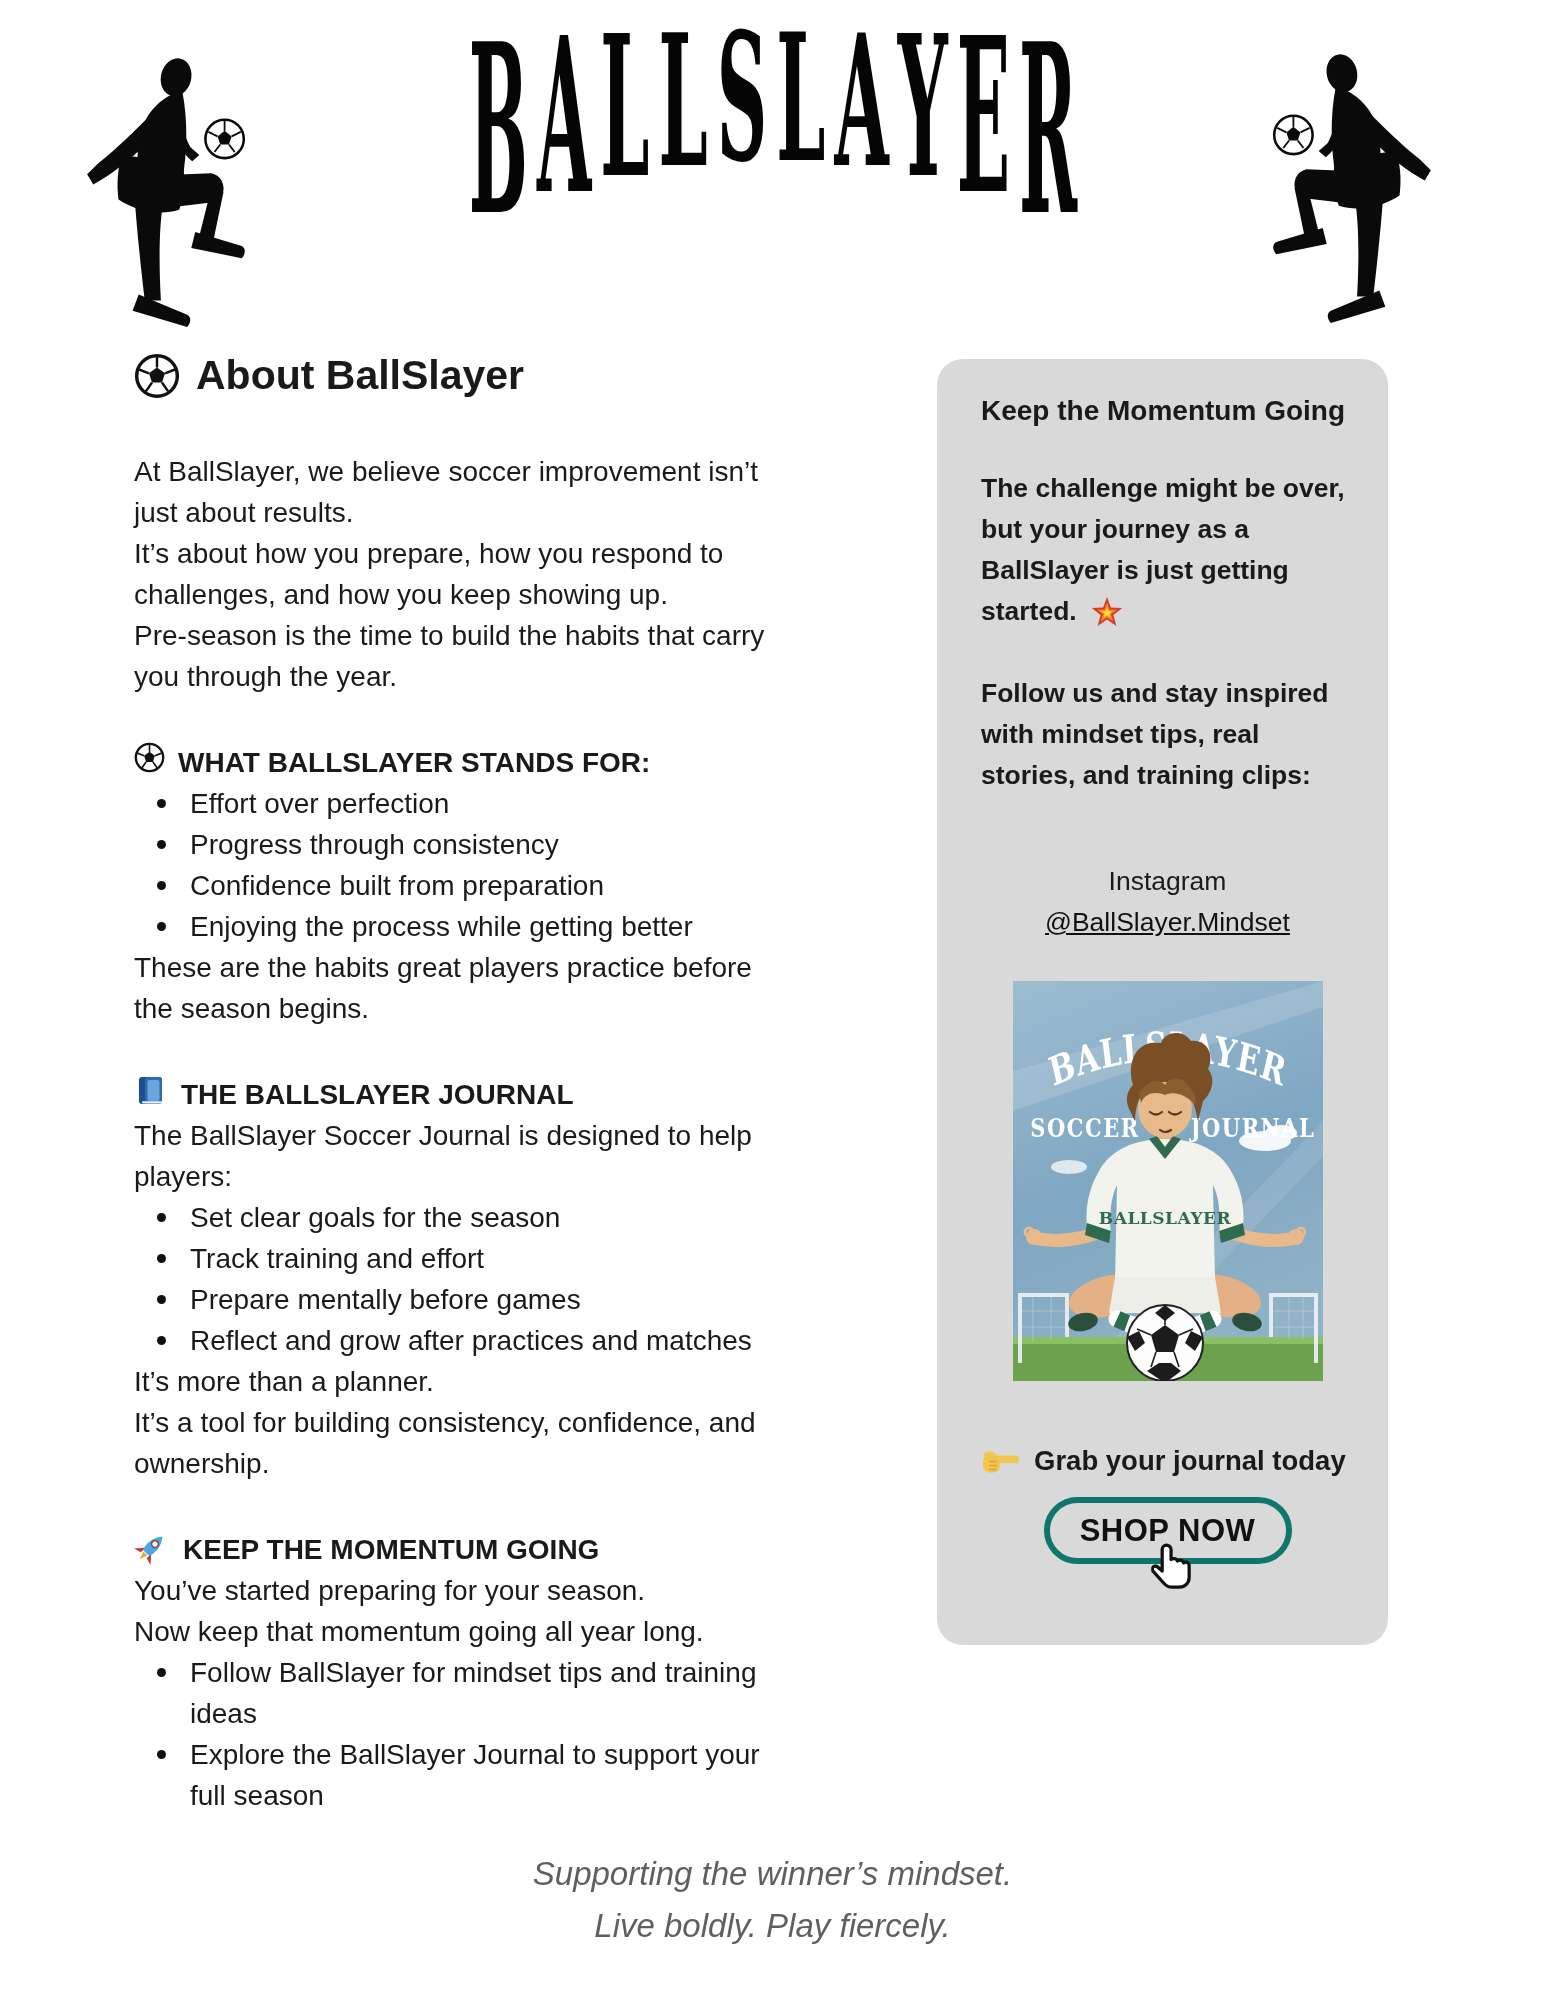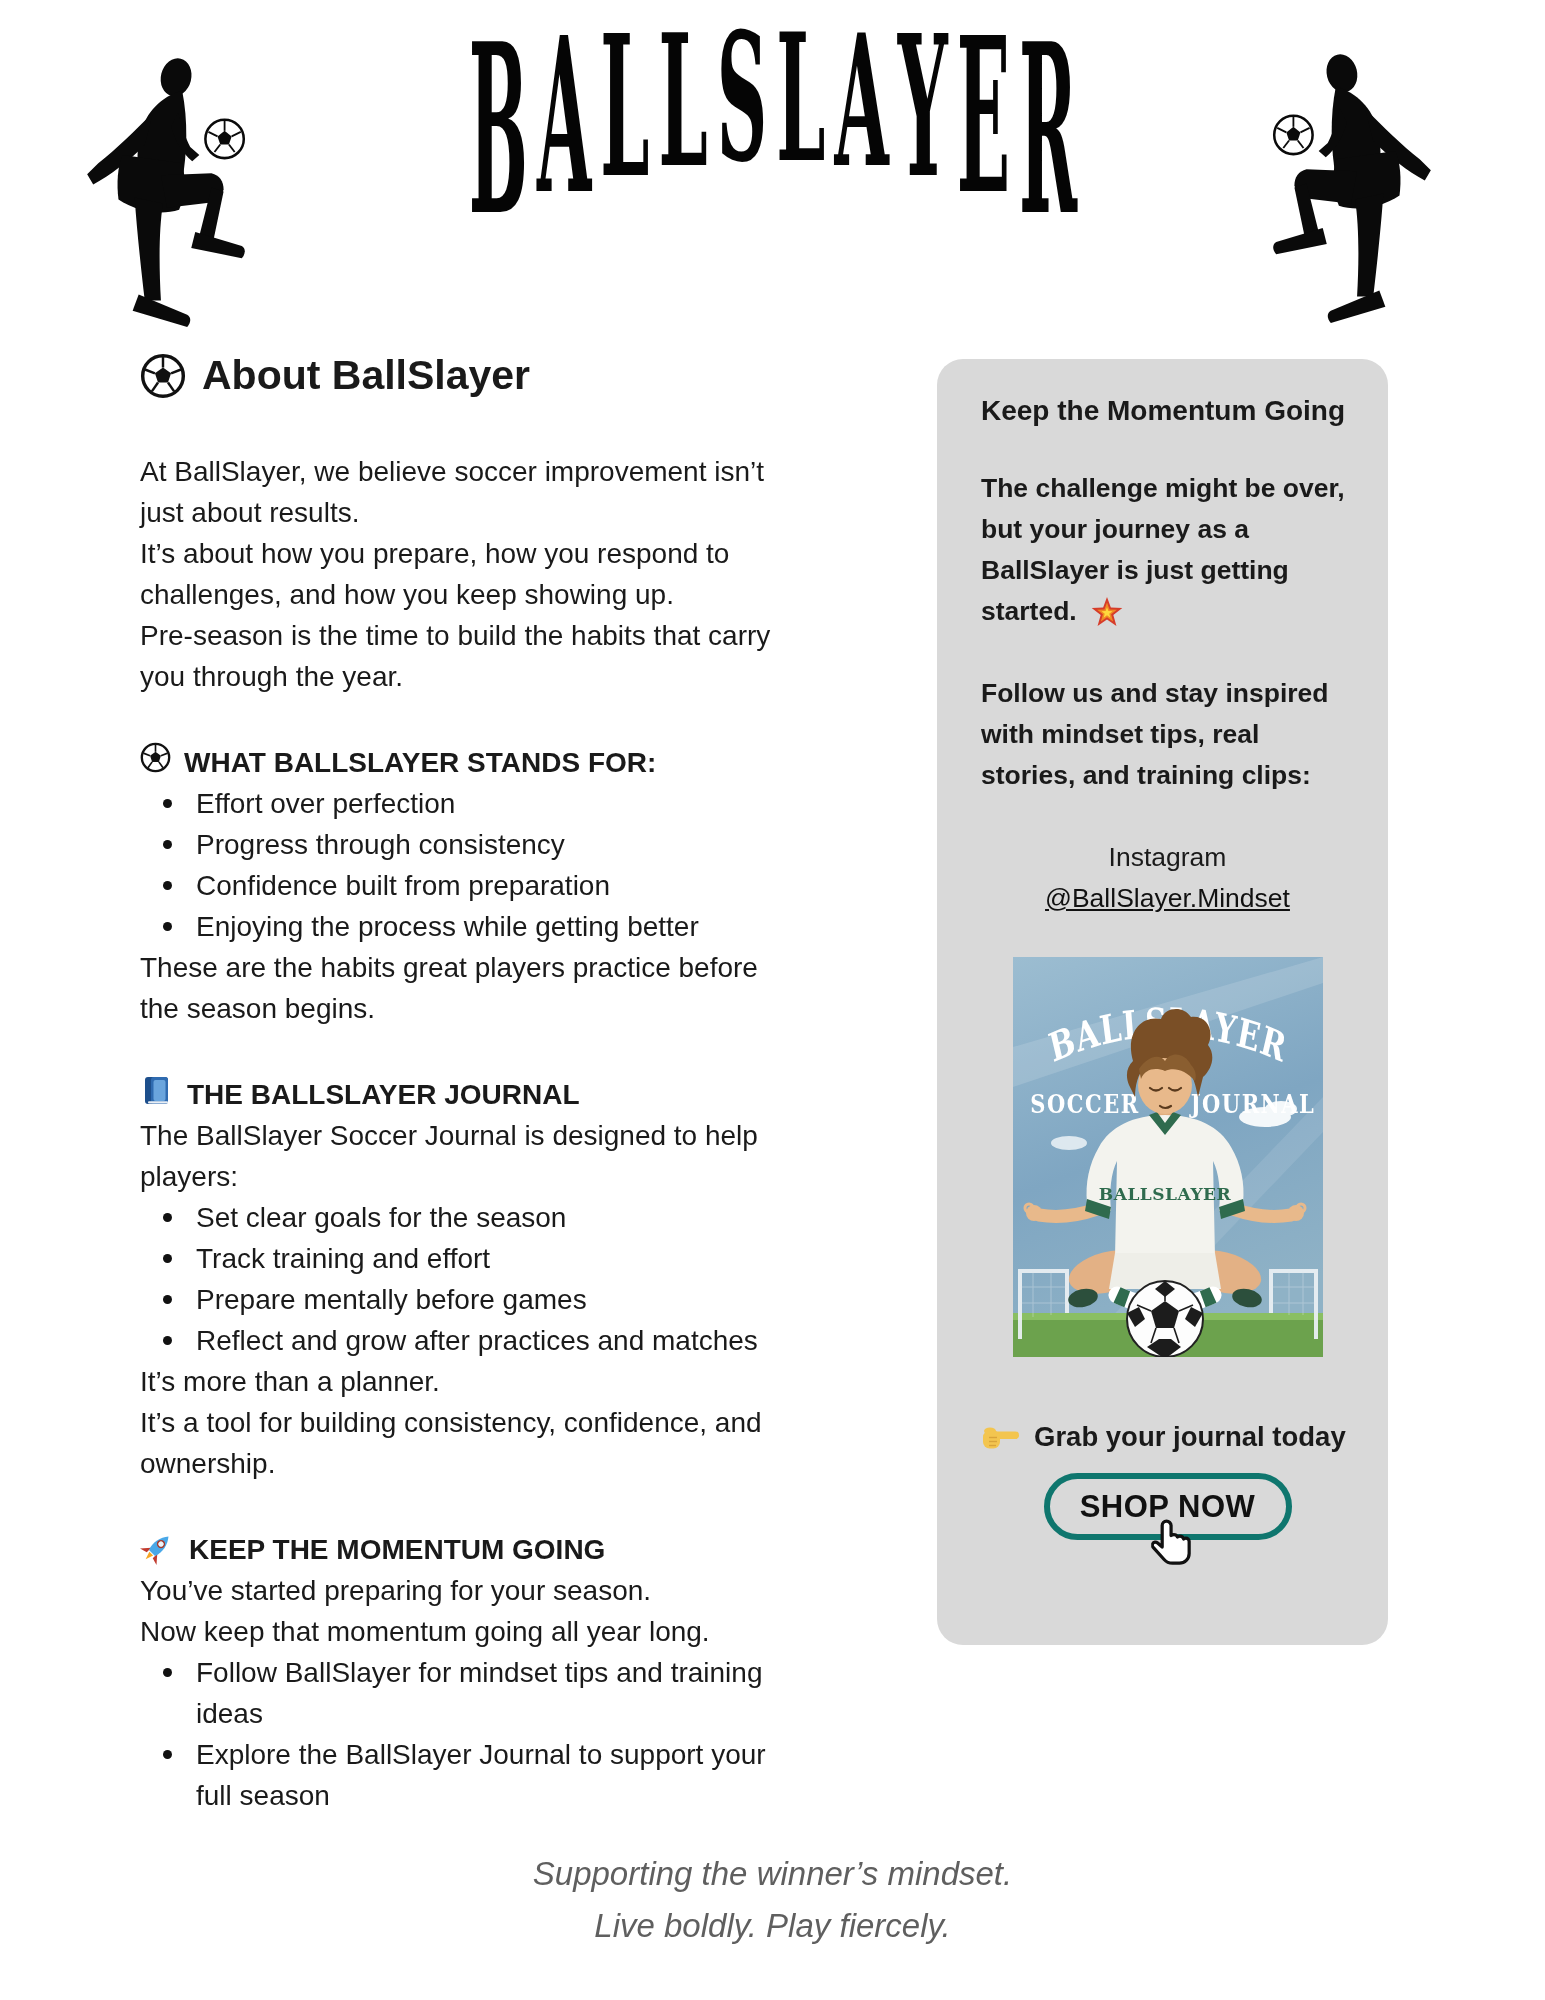--- a/index.html
+++ b/index.html
@@ -9,39 +9,39 @@
   
   .logo{position:absolute;left:448px;top:44px;width:650px;height:205px;
         display:flex;align-items:flex-end;justify-content:center;gap:9px;}
   .logo span{display:inline-block;font-family:"DejaVu Serif","Liberation Serif",serif;
         font-weight:bold;font-size:70px;line-height:1;color:#050505;transform-origin:50% 100%;}
   .player{position:absolute;}
   .player-left{left:80px;top:50px;width:176px;height:288px;}
   .player-right{left:1262px;top:46px;width:176px;height:288px;transform:scaleX(-1);}
 
   
-  .main{position:absolute;left:140px;top:352px;width:800px;}
+  .main{position:absolute;left:134px;top:352px;width:800px;}
   .line{white-space:nowrap;}
   .about-title{display:flex;align-items:center;gap:16px;font-size:41px;font-weight:bold;
         margin:0 0 52px 0;}
   .body-text{font-size:28px;line-height:41px;}
   .section-h{display:flex;align-items:flex-start;gap:13px;font-size:28px;font-weight:bold;
         line-height:41px;margin-top:45px;}
   ul.bullets{list-style:none;margin:0;padding:0;}
   ul.bullets li{position:relative;padding-left:56px;font-size:28px;line-height:41px;white-space:nowrap;}
   ul.bullets li::before{content:"";position:absolute;left:23px;top:16px;width:9px;height:9px;
         border-radius:50%;background:#111;}
 
   
   .sidebar{position:absolute;left:937px;top:359px;width:451px;height:1286px;background:#d9d9d9;
         border-radius:26px;box-sizing:border-box;padding:36px 34px 0 44px;}
   .sidebar h2{font-size:28px;font-weight:bold;margin:0 0 41px 0;}
   .sb-text{font-size:26.5px;line-height:41px;font-weight:bold;}
   .sb-gap{height:41px;}
-  .ig-block{text-align:center;font-size:26.5px;line-height:41px;}
+  .ig-block{text-align:center;font-size:26.5px;line-height:41px;margin-top:24px;}
   .ig-handle{color:#111;text-decoration:underline;cursor:pointer;}
   .cover-wrap{width:310px;margin:38px auto 0;}
   .cta-row{display:flex;align-items:center;gap:13px;font-size:27.5px;font-weight:bold;margin-top:60px;}
   .shop-area{position:relative;width:248px;margin:20px auto 0;height:120px;}
   .shop-btn{display:block;width:248px;height:67px;border:6px solid #0f766e;border-radius:36px;
         background:transparent;font-family:inherit;font-size:31px;font-weight:bold;color:#111;
         letter-spacing:.5px;cursor:pointer;}
   .cursor-icon{position:absolute;left:50%;top:45px;transform:translateX(-40%);}
 
   

